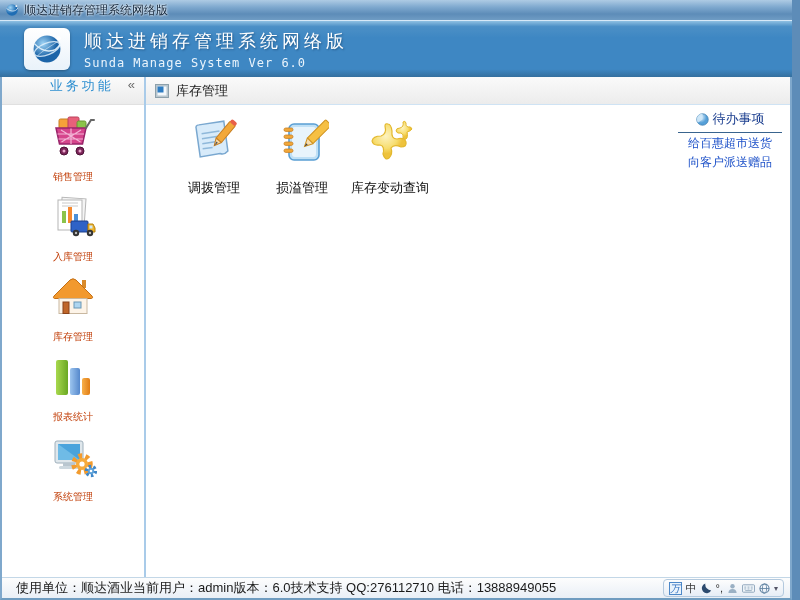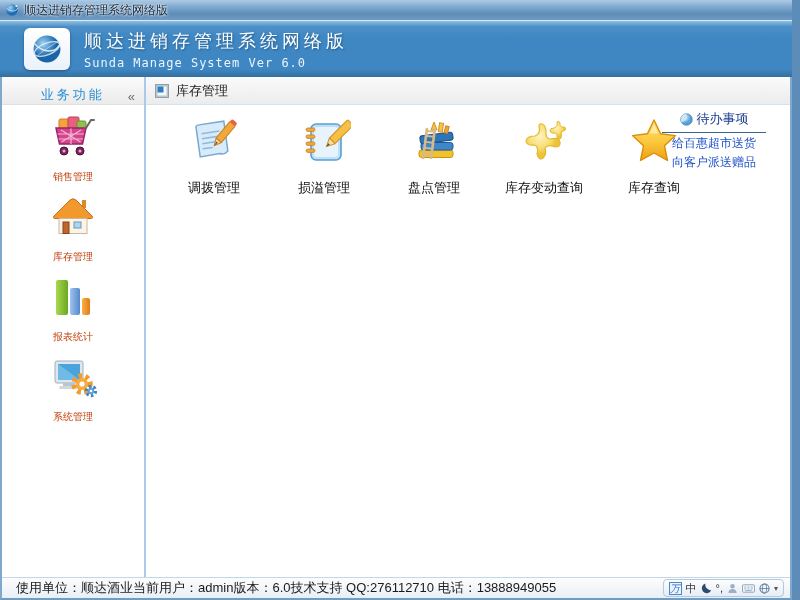--- a/index.html
+++ b/index.html
@@ -25,40 +25,40 @@
   .header-titles { margin-left:14px; color:#ffffff; }
   .header-title { font-size:18px; letter-spacing:4px; text-shadow:1px 1px 2px rgba(0,30,60,.4); }
   .header-sub { font-size:12px; letter-spacing:1px; margin-top:3px; color:#eaf4fc;
                 font-family:"DejaVu Sans Mono", monospace; }
 
   
   .body-row { flex:1; display:flex; min-height:0; background:#fff; }
 
   .sidebar { width:144px; flex:0 0 144px; display:flex; flex-direction:column; background:#fff;
              border-right:2px solid #a9cbe9; }
-  .sidebar-header { height:28px; flex:0 0 28px; display:flex; align-items:flex-end; justify-content:flex-end;
-                    gap:23px; padding-right:9px; background:linear-gradient(180deg,#fbfbfb,#ebebeb);
+  .sidebar-header { height:28px; flex:0 0 28px; display:flex; align-items:flex-start; justify-content:flex-end;
+                    gap:14px; padding-right:9px; background:linear-gradient(180deg,#fbfbfb,#ebebeb);
                     border-bottom:1px solid #e0e0e0; }
   .sidebar-title { color:#2e8fd0; font-size:13px; letter-spacing:3px; }
   .collapse-btn { color:#6b6b6b; font-size:13px; cursor:pointer; }
   .sidebar-items { flex:1; padding-top:3px; }
   .side-item { display:flex; flex-direction:column; align-items:center; padding:5px 0 4px; cursor:pointer; }
   .side-item .label { font-size:10px; color:#c2410c; margin-top:5px; }
 
   .main { flex:1; display:flex; flex-direction:column; min-width:0; position:relative; }
   .tabbar { height:28px; flex:0 0 28px; display:flex; align-items:center; gap:7px; padding-left:9px;
             background:linear-gradient(180deg,#fafafa,#ececec);
             border-bottom:1px solid #cfe3f4; box-shadow:0 1px 0 #e7f2fb; }
   .tab-label { font-size:13px; color:#1c1c1c; }
   .content { flex:1; background:#ffffff; position:relative; padding-top:9px; }
-  .launcher-row { display:flex; align-items:flex-end; margin-left:24px; gap:22px; }
+  .launcher-row { display:flex; align-items:flex-end; margin-left:24px; }
   .launcher { min-width:88px; display:flex; flex-direction:column; align-items:center; cursor:pointer; }
   .launcher .label { font-size:13px; color:#111; margin-top:7px; white-space:nowrap; }
 
-  .todo-panel { position:absolute; top:5px; right:24px; width:104px; text-align:center; }
+  .todo-panel { position:absolute; top:5px; right:8px; width:104px; text-align:center; }
   .todo-title-row { display:flex; align-items:center; justify-content:center; gap:4px;
                     padding-bottom:4px; border-bottom:1px solid #39648e; }
   .todo-title { color:#1b3e8f; font-size:13px; }
   .todo-link { display:block; color:#1c50c8; font-size:12px; margin-top:2px; text-decoration:none; cursor:pointer; }
 
   
   .statusbar { height:21px; flex:0 0 21px; display:flex; align-items:center; padding:0 6px 0 14px;
                background:linear-gradient(180deg,#fdfdfd,#e9eff6); border-top:1px solid #c3d7e7;
                font-size:13px; color:#1a1a1a; }
   .ime-bar { margin-left:auto; display:flex; align-items:center; gap:4px; height:18px; padding:0 5px;
@@ -133,20 +133,40 @@
               <path d="M37 15 L42 7 L45 7" stroke="#666" stroke-width="2" fill="none" stroke-linecap="round"></path>
               <circle cx="15" cy="38" r="4" fill="#7b2458" stroke="#4d1336"></circle>
                 <circle cx="15" cy="38" r="1.5" fill="#e9a9cd"></circle>
               <circle cx="31" cy="38" r="4" fill="#7b2458" stroke="#4d1336"></circle>
                 <circle cx="31" cy="38" r="1.5" fill="#e9a9cd"></circle>
             </svg>
           </span>
           <span class="label">销售管理</span>
         </div>
 
+        <div class="side-item">
+          <span>
+            <svg width="48" height="48" viewBox="0 0 48 48">
+              <rect x="12" y="5" width="24" height="30" fill="#f4f4f4" stroke="#b5b5b5" transform="rotate(4 24 20)"></rect>
+              <rect x="9" y="7" width="24" height="30" fill="#ffffff" stroke="#b5b5b5"></rect>
+              <rect x="13" y="18" width="4" height="12" fill="#8bc34a"></rect>
+              <rect x="19" y="14" width="4" height="16" fill="#f6892e"></rect>
+              <rect x="25" y="21" width="4" height="9" fill="#4a90d9"></rect>
+              <path d="M13 10 L29 10 M13 13 L29 13" stroke="#c9c9c9"></path>
+              <rect x="22" y="28" width="17" height="11" rx="1" fill="#2f62c6" stroke="#1c3f8a"></rect>
+              <path d="M39 31 L44 31 L46 35 L46 39 L39 39 Z" fill="#f0b429" stroke="#b7820f"></path>
+              <rect x="40.5" y="32.5" width="3" height="3" fill="#cfe8f8"></rect>
+              <circle cx="27" cy="40" r="3.2" fill="#333"></circle>
+                <circle cx="27" cy="40" r="1.2" fill="#bbb"></circle>
+              <circle cx="41" cy="40" r="3.2" fill="#333"></circle>
+                <circle cx="41" cy="40" r="1.2" fill="#bbb"></circle>
+            </svg>
+          </span>
+          <span class="label">入库管理</span>
+        </div>
 
         <div class="side-item">
           <span>
             <svg width="48" height="48" viewBox="0 0 48 48">
               <rect x="33" y="7" width="4" height="8" fill="#d98a2b"></rect>
               <path d="M5 23 L21 7 Q24 4.5 27 7 L43 23 Q44.5 25 42.5 25.5 L5.5 25.5 Q3.5 25 5 23 Z" fill="#f2992e" stroke="#c46f14"></path>
               <rect x="10" y="25.5" width="28" height="15" fill="#fdf4e8" stroke="#c9b8a0"></rect>
               <rect x="14" y="29" width="6" height="11.5" fill="#c0662a" stroke="#8a421a"></rect>
               <rect x="25" y="29" width="7" height="6" fill="#aed6f0" stroke="#6b97b5"></rect>
             </svg>
@@ -245,72 +265,38 @@
                 <g transform="rotate(45 38 24)">
                   <rect x="34" y="2" width="8" height="26" rx="1" fill="#f6c044" stroke="#cf9322"></rect>
                   <path d="M34 28 L42 28 L38 36 Z" fill="#f5ddb0" stroke="#cf9322"></path>
                   <path d="M37 32.5 L39 32.5 L38 36 Z" fill="#444"></path>
                 </g>
               </svg>
             </span>
             <span class="label">损溢管理</span>
           </div>
 
-          <div class="launcher">
-            <span>
-              <svg width="54" height="54" viewBox="0 0 54 54">
-                <rect x="12" y="36" width="34" height="7.5" rx="2.5" fill="#f2c12e" stroke="#c8930f"></rect>
-                <rect x="14" y="28.5" width="32" height="7.5" rx="2.5" fill="#3f87c8" stroke="#1d5a96"></rect>
-                <rect x="13" y="20" width="33" height="8" rx="2.5" fill="#2e74b8" stroke="#174e85" transform="rotate(-7 29 24)"></rect>
-                <path d="M24 16 L27 8 L30 16 Z" fill="#f6c34a" stroke="#cf9322"></path>
-                <rect x="32" y="9" width="4" height="9" fill="#f6c34a" stroke="#cf9322" transform="rotate(8 34 13)"></rect>
-                <rect x="38" y="12" width="3.5" height="7" fill="#f0a63a" stroke="#cf8322" transform="rotate(14 39 15)"></rect>
-                <g stroke="#d9b98a" stroke-width="2.6">
-                  <path d="M16 45 L20 14"></path>
-                    <path d="M24 45 L28 14"></path>
-                  <path d="M16.8 40 L25 40.8 M17.6 34 L25.8 34.8 M18.4 28 L26.6 28.8 M19.2 22 L27.4 22.8 M19.8 17 L27.8 17.8" stroke-width="2"></path>
-                </g>
-              </svg>
-            </span>
-            <span class="label">盘点管理</span>
-          </div>
 
           <div class="launcher">
             <span>
               <svg width="54" height="54" viewBox="0 0 54 54">
                 <defs>
                     <radialGradient id="sp" cx="40%" cy="35%">
                       <stop offset="0%" stop-color="#fdf3c2"></stop>
                       <stop offset="70%" stop-color="#f7dd6e"></stop>
                       <stop offset="100%" stop-color="#eec23c"></stop>
                     </radialGradient>
                   </defs>
                 <path d="M22 12 Q24 20 18 22 Q10 22 9 27 Q10 32 17 31 Q22 32 20 40 Q22 47 26 44 Q30 40 28 34 Q31 30 38 33 Q44 33 43 28 Q41 23 34 25 Q28 25 29 17 Q28 10 25 10 Q22 9 22 12 Z" fill="url(#sp)" stroke="#e3b82e" stroke-width="1.2"></path>
                 <path d="M40 8 Q41 13 37 14 Q33 14 33 17 Q34 20 38 19 Q41 20 40 24 Q42 27 44 24 Q45 20 44 18 Q48 17 49 15 Q48 12 45 13 Q42 12 43 9 Q42 6 40 8 Z" fill="url(#sp)" stroke="#e3b82e" stroke-width="1"></path>
               </svg>
             </span>
             <span class="label">库存变动查询</span>
           </div>
 
-          <div class="launcher">
-            <span>
-              <svg width="54" height="54" viewBox="0 0 54 54">
-                <defs>
-                    <linearGradient id="st" x1="0" y1="0" x2="0" y2="1">
-                      <stop offset="0%" stop-color="#ffe177"></stop>
-                      <stop offset="55%" stop-color="#fbc73c"></stop>
-                      <stop offset="100%" stop-color="#ef9f12"></stop>
-                    </linearGradient>
-                  </defs>
-                <path d="M27 6 L33.6 19.8 L48.5 21.6 L37.5 31.8 L40.5 46.5 L27 39 L13.5 46.5 L16.5 31.8 L5.5 21.6 L20.4 19.8 Z" fill="url(#st)" stroke="#d98d0a" stroke-width="1.4" stroke-linejoin="round"></path>
-                <path d="M27 10 L31 19.5 L22.8 19.5 Z" fill="#fff0b0" opacity=".8"></path>
-              </svg>
-            </span>
-            <span class="label">库存查询</span>
-          </div>
 
         </div>
 
         <div class="todo-panel">
           <div class="todo-title-row">
             <span style="display:flex">
               <svg width="13" height="13" viewBox="0 0 14 14">
                 <defs>
                     <radialGradient id="td" cx="35%" cy="30%">
                       <stop offset="0%" stop-color="#eef8ff"></stop>

